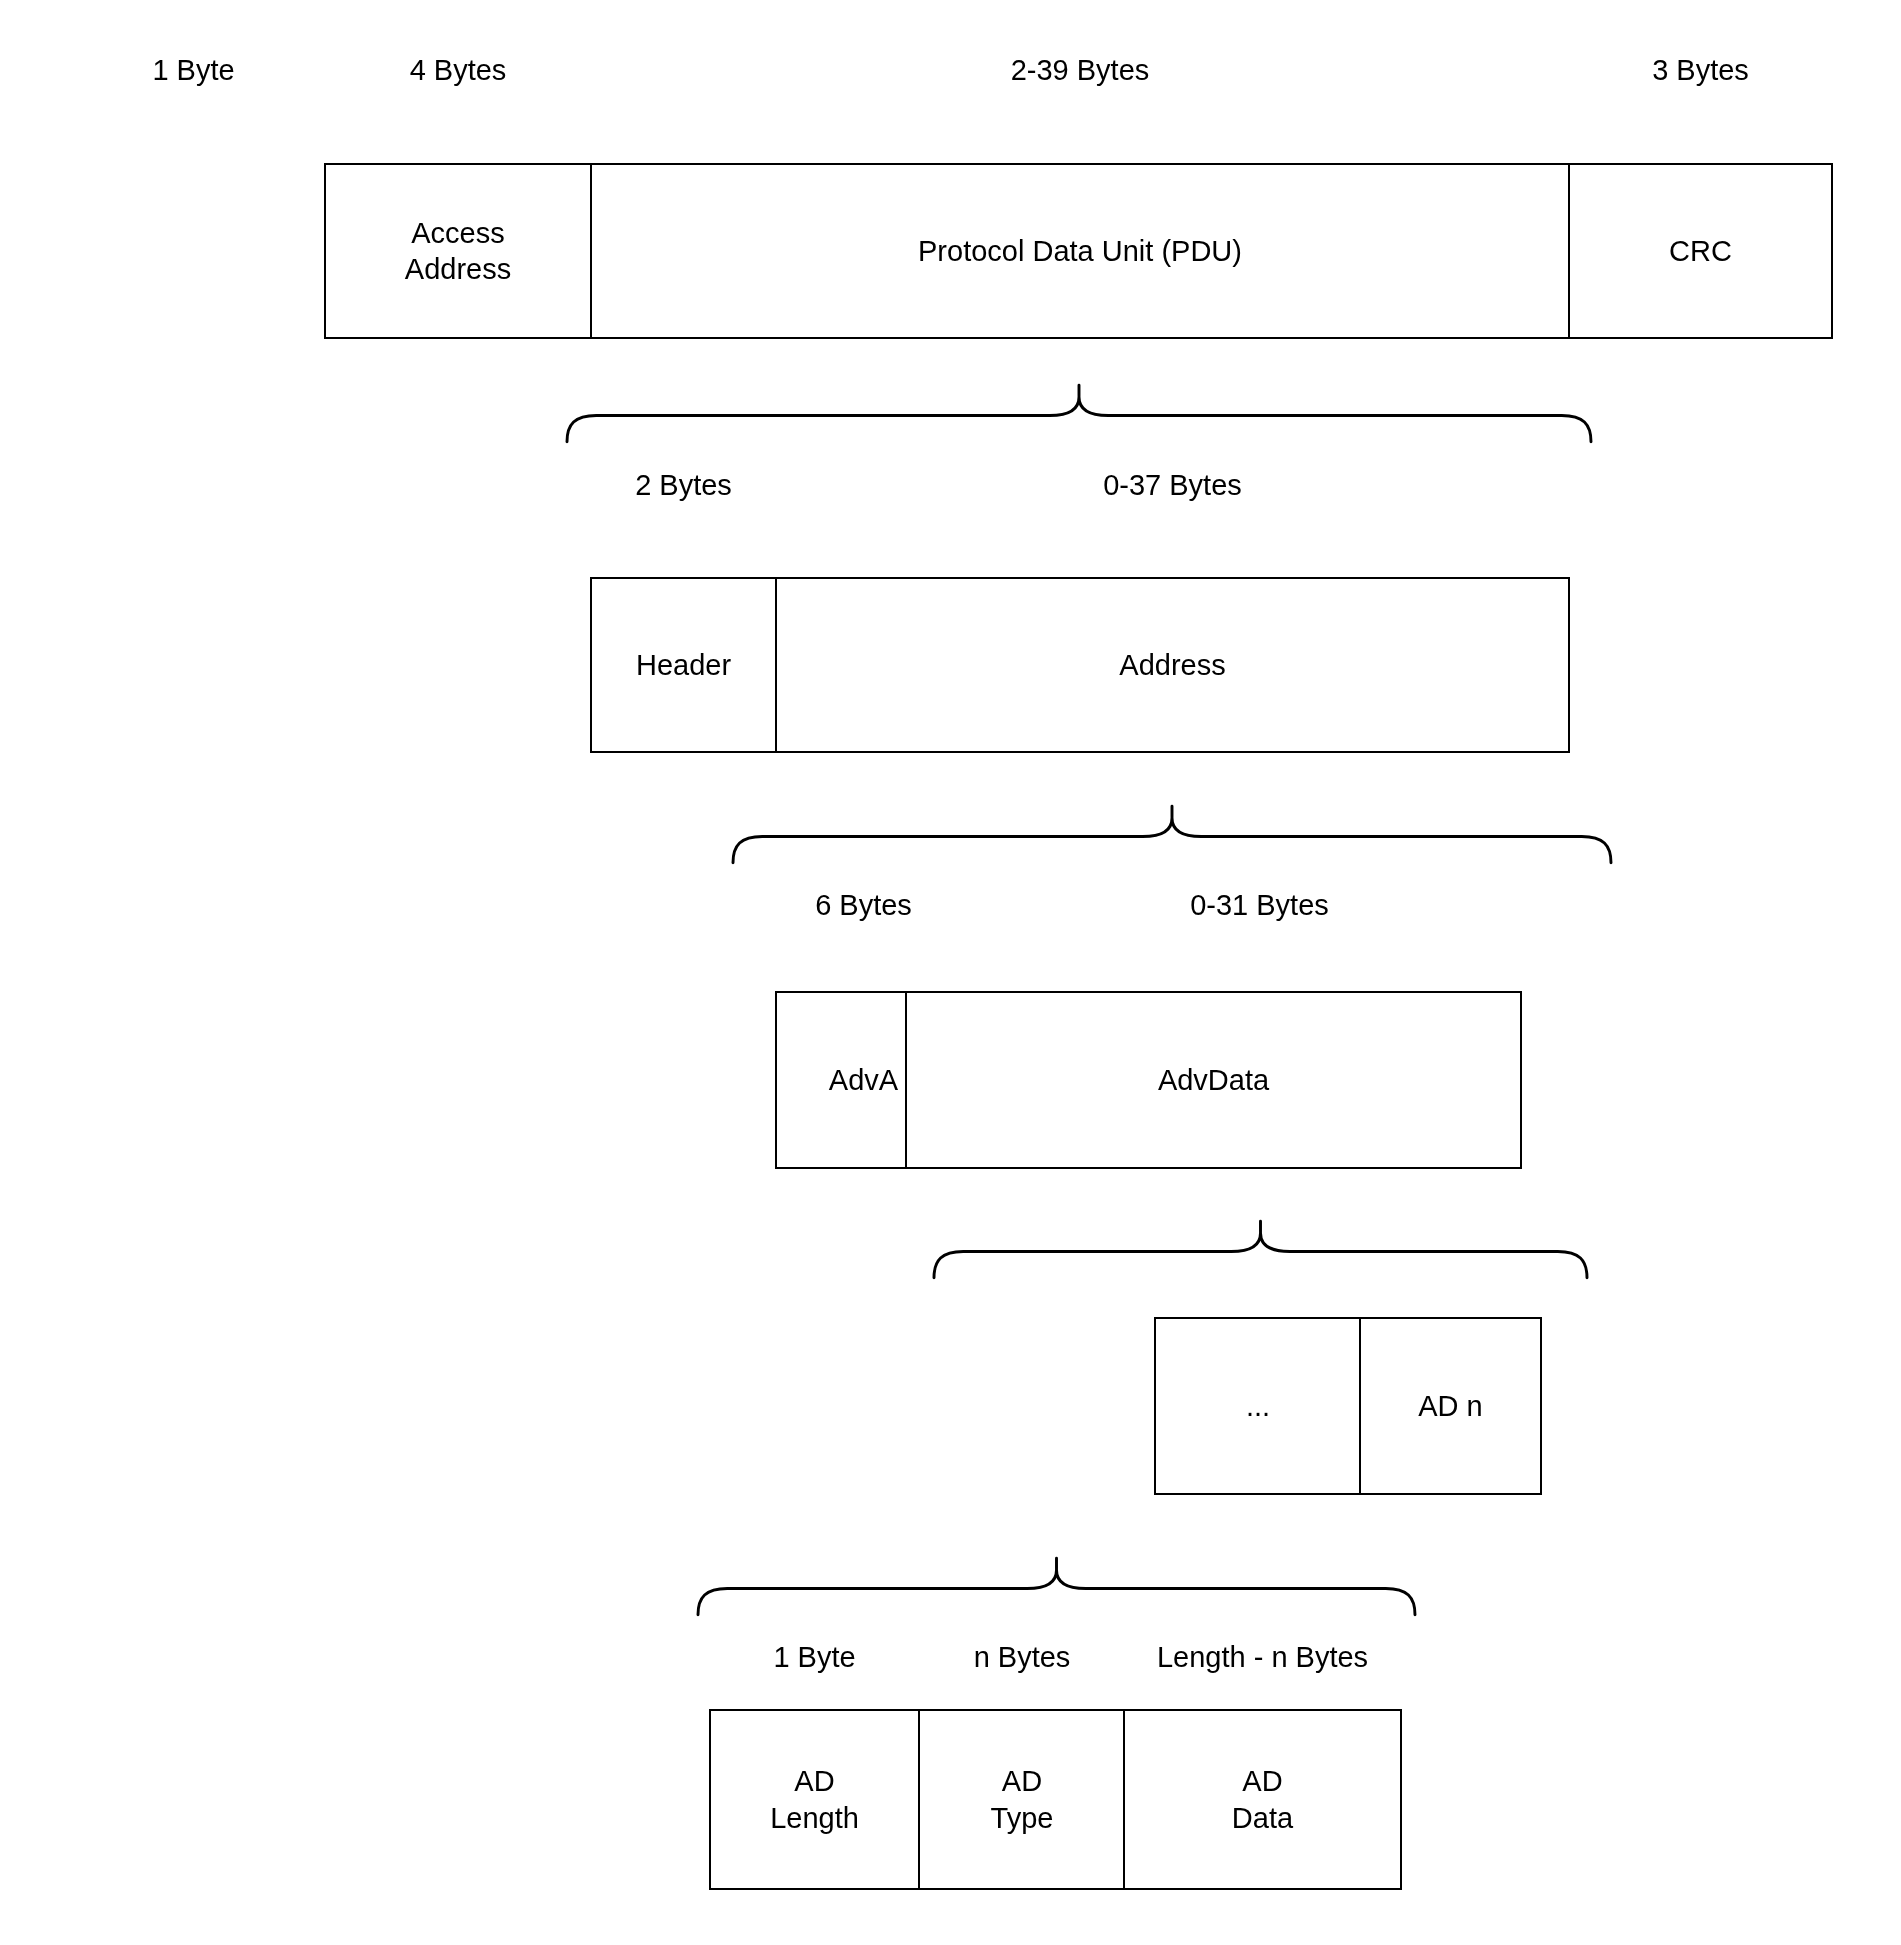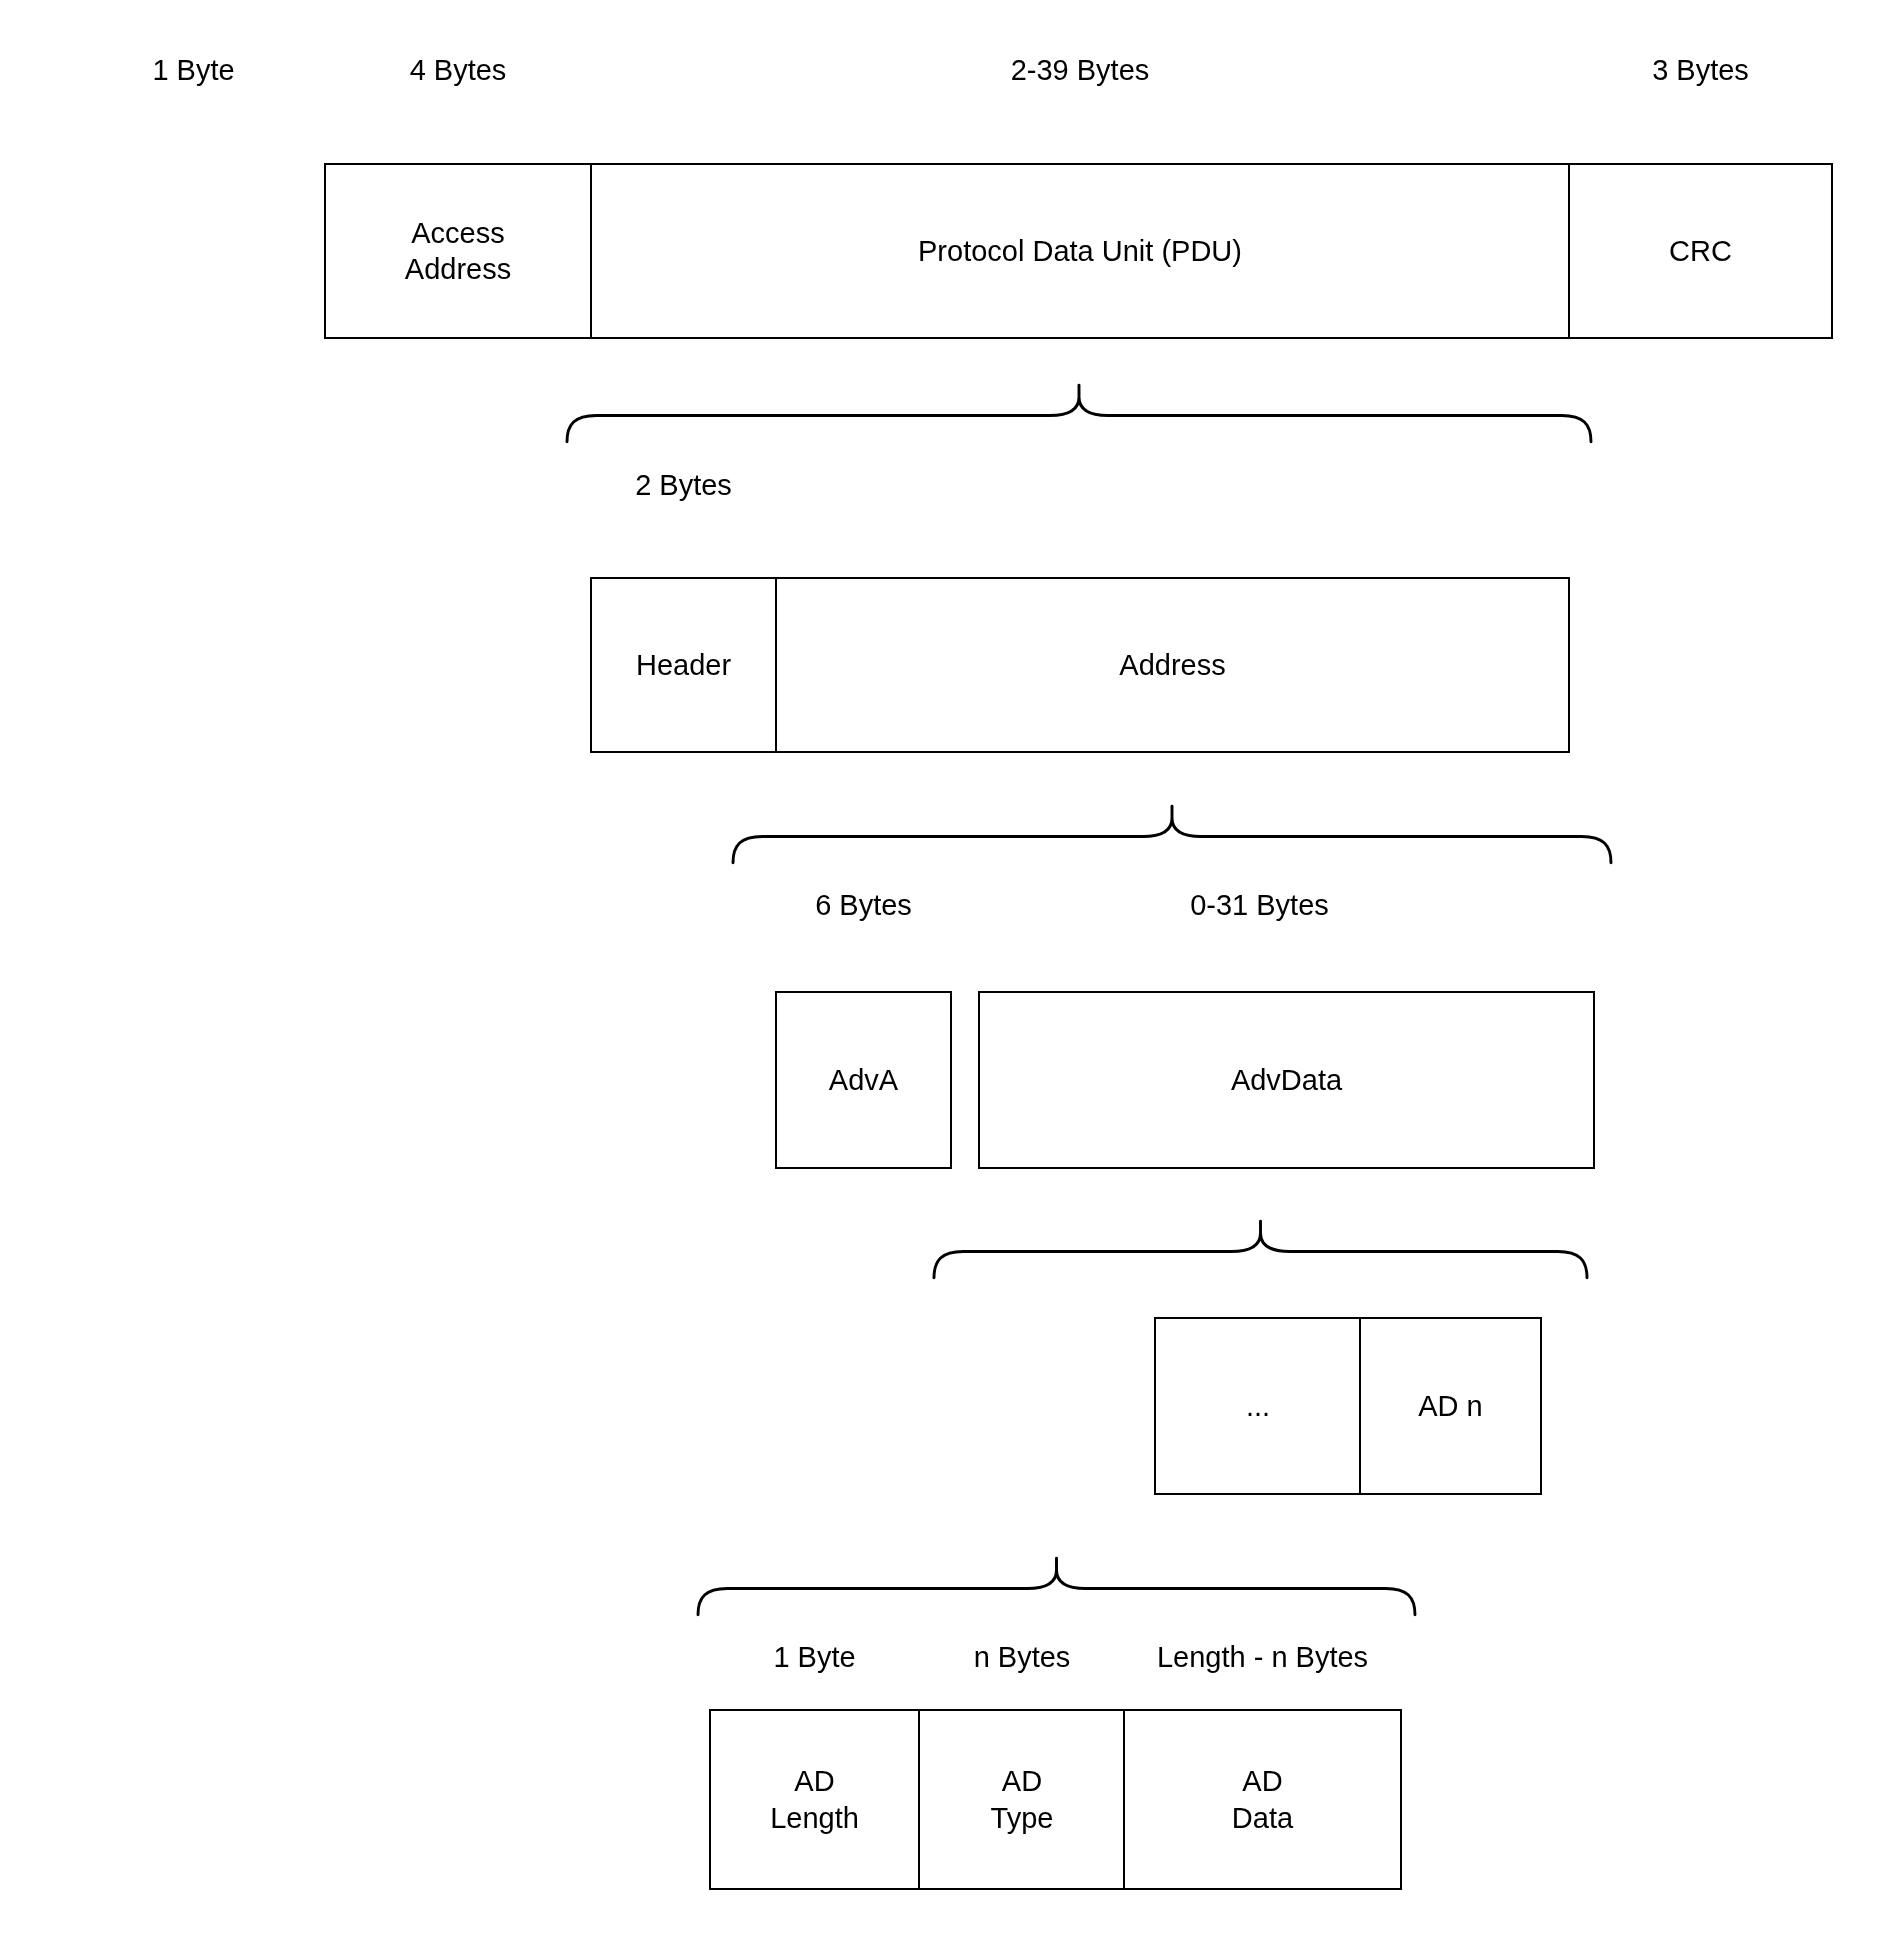--- a/index.html
+++ b/index.html
@@ -62,33 +62,34 @@
   <div class="cell" style="left:324px; top:163px; width:268px; height:176px">Access
 Address</div>
   <div class="cell" style="left:590px; top:163px; width:980px; height:176px">Protocol Data Unit (PDU)</div>
   <div class="cell" style="left:1568px; top:163px; width:265px; height:176px">CRC</div>
 
   <svg class="brace" style="left:567px; top:385px" width="1024" height="59" viewBox="0 0 1050 60">
       <path d="M 0 58 C 0 40, 8 31, 30 31 L 495 31 C 513 31, 525 26, 525 12 C 525 26, 537 31, 555 31 L 1020 31 C 1042 31, 1050 40, 1050 58 M 525 12 L 525 0"></path>
     </svg>
 
   <div class="size-label" style="left:590px; top:466px; width:187px">2 Bytes</div>
+  <div class="size-label" style="left:775px; top:466px; width:795px">0-37 Bytes</div>
 
   <div class="cell" style="left:590px; top:577px; width:187px; height:176px">Header</div>
   <div class="cell" style="left:775px; top:577px; width:795px; height:176px">Address</div>
 
   <svg class="brace" style="left:733px; top:806px" width="878" height="59" viewBox="0 0 900 60">
       <path d="M 0 58 C 0 40, 8 31, 30 31 L 420 31 C 438 31, 450 26, 450 12 C 450 26, 462 31, 480 31 L 870 31 C 892 31, 900 40, 900 58 M 450 12 L 450 0"></path>
     </svg>
 
   <div class="size-label" style="left:775px; top:886px; width:177px">6 Bytes</div>
   <div class="size-label" style="left:951px; top:886px; width:617px">0-31 Bytes</div>
 
   <div class="cell" style="left:775px; top:991px; width:177px; height:178px">AdvA</div>
-  <div class="cell" style="left:978px; top:991px; width:617px; height:178px">AdvData</div>
+  <div class="cell" style="left:905px; top:991px; width:617px; height:178px">AdvData</div>
 
   <svg class="brace" style="left:934px; top:1221px" width="653" height="59" viewBox="0 0 670 60">
       <path d="M 0 58 C 0 40, 8 31, 30 31 L 305 31 C 323 31, 335 26, 335 12 C 335 26, 347 31, 365 31 L 640 31 C 662 31, 670 40, 670 58 M 335 12 L 335 0"></path>
     </svg>
 
   <div class="cell" style="left:1154px; top:1317px; width:208px; height:178px">...</div>
   <div class="cell" style="left:1359px; top:1317px; width:183px; height:178px">AD n</div>
 
   <svg class="brace" style="left:698px; top:1558px" width="717" height="59" viewBox="0 0 735 60">
       <path d="M 0 58 C 0 40, 8 31, 30 31 L 337.5 31 C 355.5 31, 367.5 26, 367.5 12 C 367.5 26, 379.5 31, 397.5 31 L 705 31 C 727 31, 735 40, 735 58 M 367.5 12 L 367.5 0"></path>

